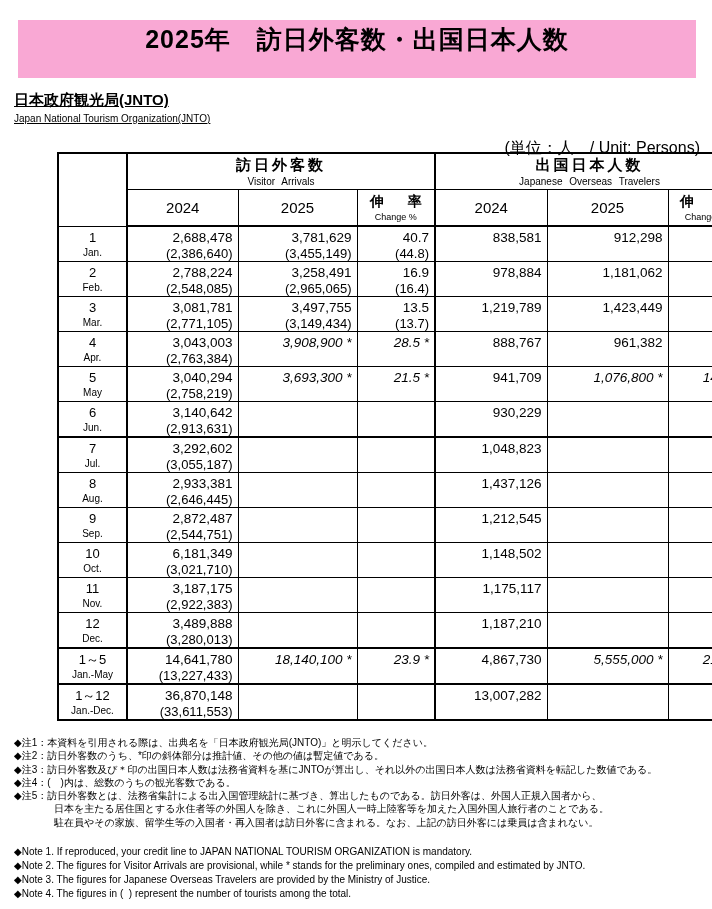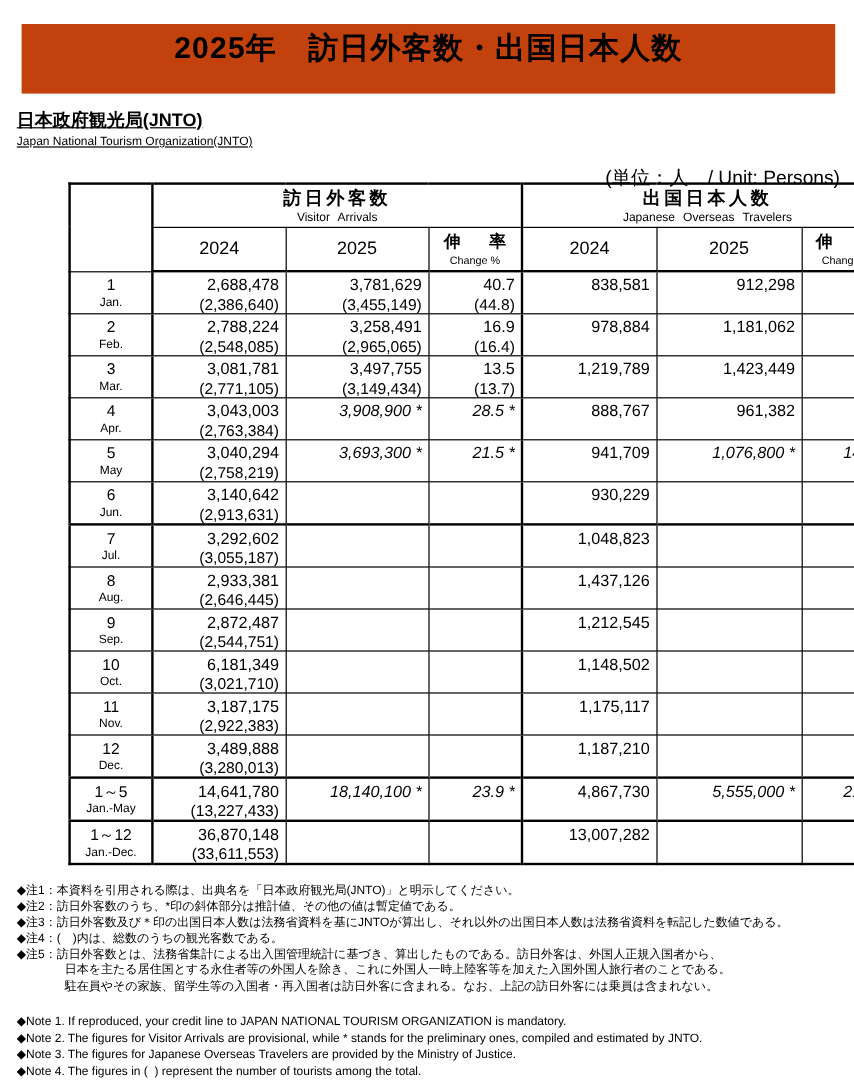--- a/index.html
+++ b/index.html
@@ -6,21 +6,21 @@
   html, body { background: #fff; }
   body {
     width: 712px; height: 909px;
     font-family: "Liberation Sans", "DejaVu Sans", sans-serif;
     color: #000;
     position: relative;
     overflow: hidden;
   }
   .title-band {
     position: absolute; left: 18px; top: 20px; width: 678px; height: 58px;
-    background: #c2410c;
+    background: #f9a8d4;
     text-align: center;
   }
   .title-ja { font-size: 25px; font-weight: bold; letter-spacing: 1px; padding-top: 3px; }
   .title-en { font-size: 15px; font-weight: bold; margin-top: 2px; }
   .org-block { position: absolute; left: 14px; top: 91px; text-decoration: underline; }
   .org-ja { font-size: 15px; font-weight: bold; }
   .org-en { font-size: 10px; margin-top: 3px; }
   .unit-label { position: absolute; right: 12px; top: 138px; font-size: 16px; }
 
   table.main {

